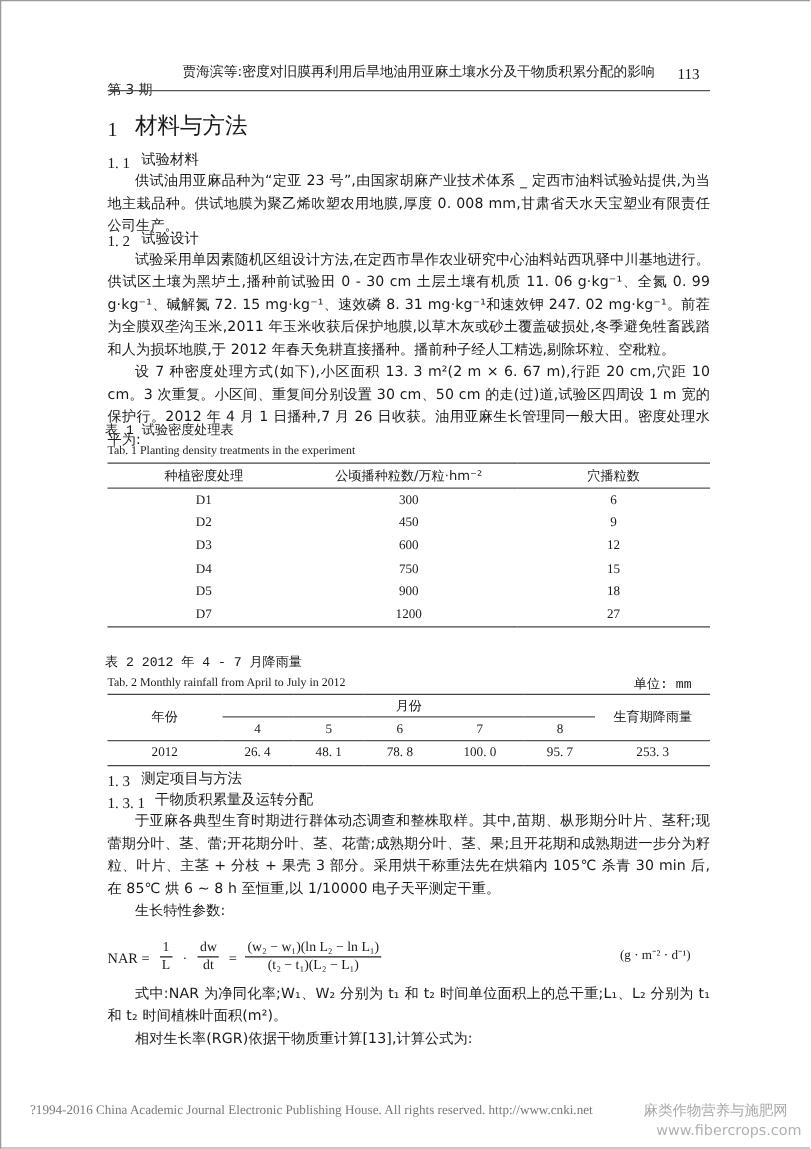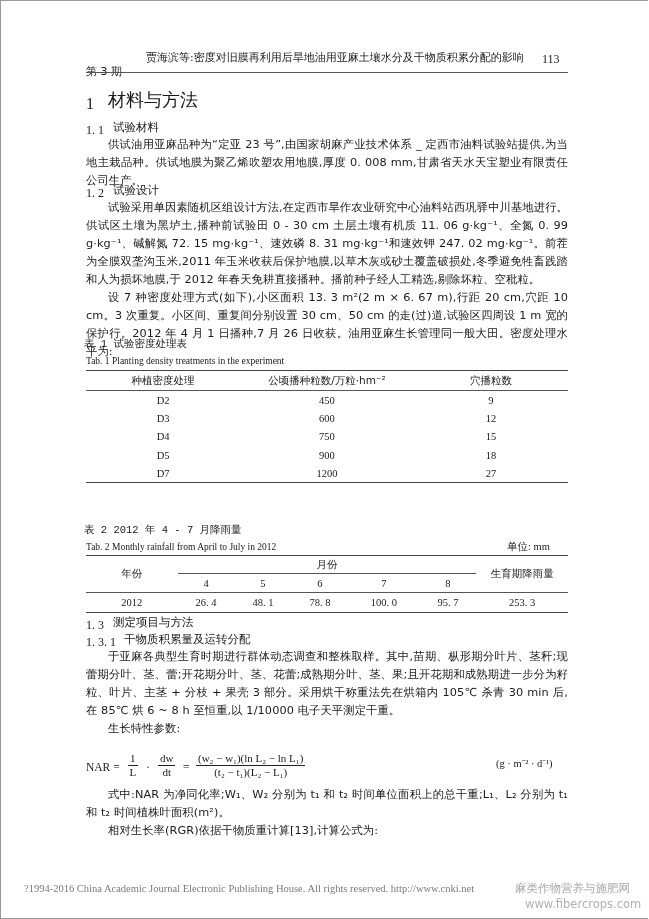--- a/index.html
+++ b/index.html
@@ -16,21 +16,21 @@
   .hrule { position: absolute; left: 86px; top: 72px; width: 482px; height: 1px; background: #555; }
   .sec1 { top: 88px; left: 86px; font-size: 18px; font-family: "DejaVu Sans", sans-serif; }
   .sec1 .num { font-family: "Liberation Serif", serif; font-size: 16px; display: inline-block; margin-right: 14px; position: relative; top: 3px; }
   .subsec { font-size: 11.5px; font-family: "DejaVu Sans", sans-serif; left: 86px; }
   .subsec .num { font-family: "Liberation Serif", serif; font-size: 12px; display: inline-block; width: 27px; position: relative; top: 3px; }
   .subsec .num.wide { width: 38px; }
   .para { left: 86px; width: 482px; font-size: 11.3px; font-family: "DejaVu Sans", sans-serif; line-height: 18px; white-space: normal; text-align: justify; letter-spacing: 0.1px; }
   .para p { margin: 0; text-indent: 22px; }
   .cap { font-size: 10.5px; font-family: Liberation Mono, monospace; left: 84px; }
   .capen { font-size: 9.5px; font-family: "Liberation Serif", serif; left: 86px; }
-  .unit { font-size: 10.5px; font-family: Liberation Serif, serif; left: 507px; }
+  .unit { font-size: 10.5px; font-family: Liberation Mono, monospace; left: 507px; }
   table { border-collapse: collapse; font-family: "Liberation Serif", serif; font-size: 10.5px; position: absolute; left: 86px; width: 482px; }
   .t1 { top: 370px; border-top: 1.5px solid #444; border-bottom: 1.5px solid #444; }
   .t1 th { font-family: "DejaVu Sans", sans-serif; font-weight: normal; font-size: 10.5px; height: 19px; border-bottom: 1px solid #555; padding: 0; }
   .t1 td { height: 18.3px; text-align: center; padding: 0; }
   .t2 { top: 555px; border-top: 1.5px solid #444; border-bottom: 1.5px solid #444; }
   .t2 th { font-family: "DejaVu Sans", sans-serif; font-weight: normal; font-size: 10.5px; padding: 0; }
   .t2 td { text-align: center; padding: 0; height: 19px; }
   .t2 .months-head { height: 17px; }
   .t2 .monthline { border-bottom: 1px solid #555; }
   .t2 .mon { height: 18px; font-family: "Liberation Serif", serif; }
@@ -81,20 +81,25 @@
 
 <table class="t1">
   <thead>
     <tr>
       <th style="width:32%">种植密度处理</th>
       <th style="width:36%">公顷播种粒数/万粒·hm⁻²</th>
       <th style="width:32%">穴播粒数</th>
     </tr>
   </thead>
   <tbody>
+    <tr>
+        <td>D1</td>
+        <td>300</td>
+        <td>6</td>
+      </tr>
     <tr>
         <td>D2</td>
         <td>450</td>
         <td>9</td>
       </tr>
     <tr>
         <td>D3</td>
         <td>600</td>
         <td>12</td>
       </tr>

